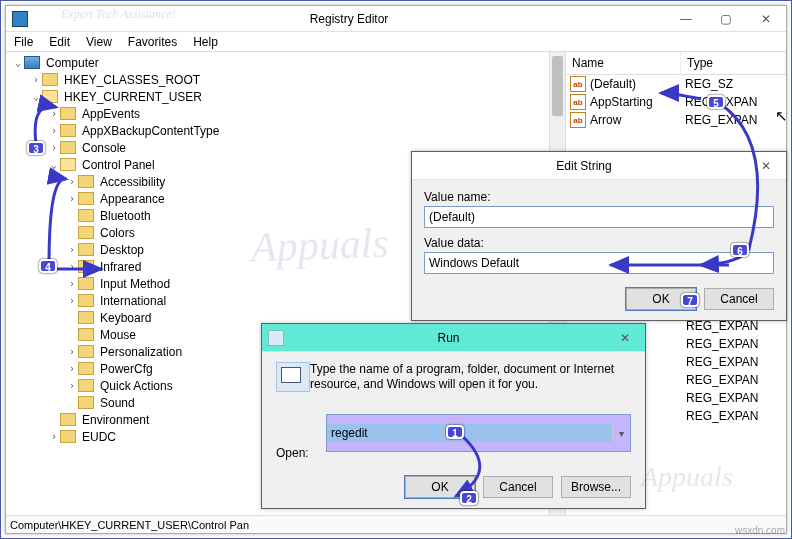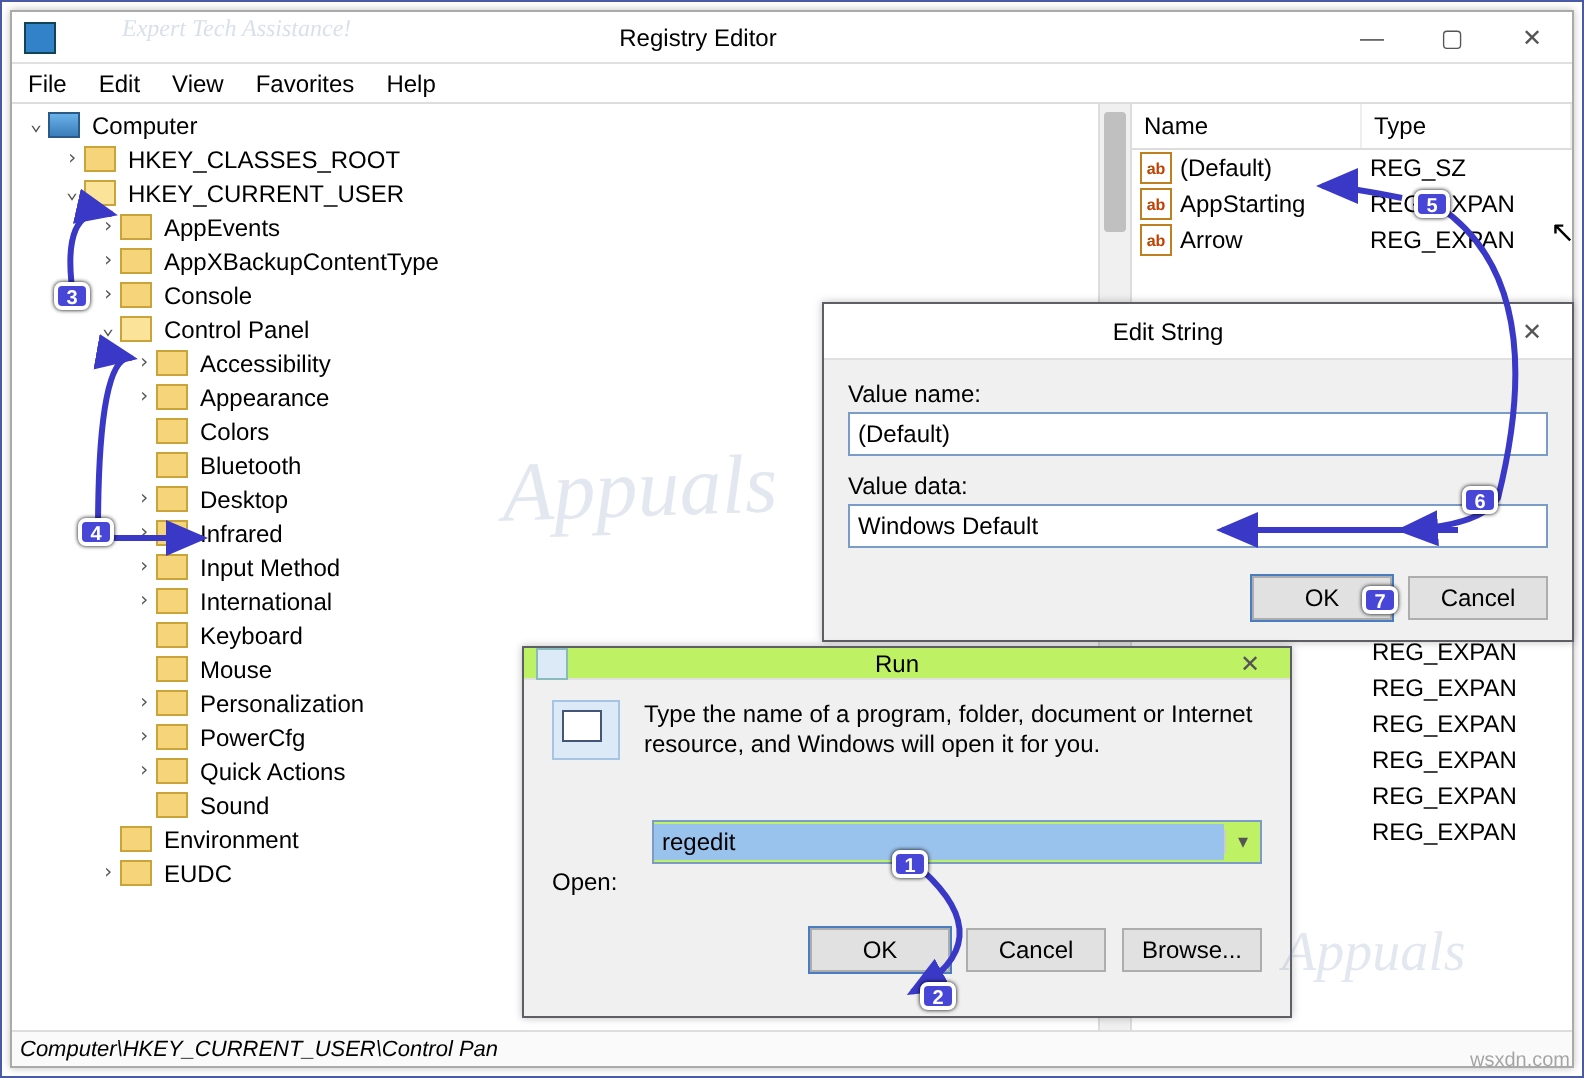--- a/index.html
+++ b/index.html
@@ -20,21 +20,21 @@
   .valuepane { flex:1; }
   .valhead { display:flex; border-bottom:1px solid #ddd; font-size:12px; }
   .valhead div { padding:4px 6px; border-right:1px solid #eee; }
   .valcol-name { width:115px; }
   .valcol-type { flex:1; }
   .valrow { display:flex; align-items:center; height:18px; }
   .valrow .icn { width:16px; height:16px; margin:0 4px; border:1px solid #c08020; background:#fff; font-size:8px; color:#c04000; display:flex; align-items:center; justify-content:center; font-weight:bold; }
   .valrow .vname { width:95px; overflow:hidden; white-space:nowrap; }
   .valrow .vtype { flex:1; overflow:hidden; white-space:nowrap; }
   .valbody-right { padding-top:170px; } 
-  .statusbar { position:absolute; bottom:0; left:0; right:0; height:18px; border-top:1px solid #ddd; padding-left:4px; font-size:11px; line-height:18px; background:#fafafa; overflow:hidden;font-style:italic; }
+  .statusbar { position:absolute; bottom:0; left:0; right:0; height:18px; border-top:1px solid #ddd; padding-left:4px; font-size:11px; line-height:18px; background:#fafafa; overflow:hidden; }
   
   ul.tree { list-style:none; margin:0; padding:2px 0 2px 6px; }
   ul.tree ul { list-style:none; margin:0; padding-left:18px; }
   li.node { white-space:nowrap; }
   li.node > .row { display:flex; align-items:center; height:17px; cursor:default;}
   .exp { width:12px; text-align:center; color:#555; font-size:10px; font-family:monospace;}
   .fico { width:16px; height:13px; background:#f6d47a; border:1px solid #caa43a; margin-right:4px;}
   .fico.open { background:#fce39a; }
   .cico { width:16px; height:13px; background:linear-gradient(to bottom,#6bb1ea,#3a7db8); border:1px solid #2a5a88; margin-right:4px;}
   .label { padding:0 2px; }
@@ -43,28 +43,28 @@
   #editstr { left:410px; top:150px; width:376px; height:170px; z-index:3; background:#f0f0f0; border:1px solid #5e5e66; padding:0; }
   #editstr .titlebar{ background:#fff; height:28px; }
   #editstr .content { padding:8px 12px; }
   #editstr label { display:block; margin:2px 0 2px; }
   #editstr input[type=text]{ width:100%; height:22px; border:1px solid #7a9cc6; padding:2px 4px; font:inherit; background:#fff; }
   .dlg-btns { display:flex; justify-content:flex-end; gap:8px; padding:6px 12px 10px; }
   button.dlgbtn { min-width:70px; height:22px; border:1px solid #adadad; background:#e1e1e1; font:inherit; cursor:default;}
   button.dlgbtn.primary { outline:1px solid #4a7dc0; }
   
   #rundlg { left:260px; top:322px; width:385px; height:186px; z-index:4; background:#f0f0f0; border:1px solid #5e5e66;}
-  #rundlg .titlebar{ background:#bef264; height:16px;}
-  #rundlg .content{ padding:10px 14px 6px; display:flex; gap:12px;}
+  #rundlg .titlebar{ background:#5eead4; height:28px;}
+  #rundlg .content{ padding:10px 14px 6px; display:flex; }
   #rundlg .runicon{ width:34px; height:30px; background:#dce9f7; border:1px solid #a6c5e5; position:relative;}
   #rundlg .runicon:after{content:""; position:absolute; left:4px; top:4px; width:18px; height:14px; border:1px solid #457; background:#fff;}
   #rundlg .desc{ flex:1; font-size:12px; line-height:15px;}
   #rundlg .openrow{ display:flex; align-items:center; padding:8px 14px 0; gap:10px;}
   #rundlg .openrow label{ width:40px;margin-top:40px;}
-  #rundlg .combo { flex:1; display:flex; border:1px solid #7a9cc6; background:#bef264; height:22px; align-items:center;}
+  #rundlg .combo { flex:1; display:flex; border:1px solid #7a9cc6; background:#c4b5fd; height:38px; align-items:center;}
   #rundlg .combo input{ flex:1; border:none; outline:none; padding:2px 4px; font:inherit; color:#000; background:#99c2ec;}
   #rundlg .combo .dd{ width:18px; text-align:center; color:#555; font-size:10px; border-left:1px solid #ccc;}
   #rundlg .btnrow{ display:flex; justify-content:flex-end; gap:8px; padding:16px 14px 10px;}
   
   .badge { position:absolute; width:18px; height:14px; background:#4846d6; color:#fff; font-size:10px; line-height:14px; text-align:center; border:2px solid #fff; border-radius:4px; box-shadow:0 0 2px #000; z-index:10; font-weight:bold;}
   svg.anno { position:absolute; left:0; top:0; width:792px; height:539px; pointer-events:none; z-index:9;}
   .watermark { position:absolute; font-size:26px; color:rgba(100,130,170,0.18); font-style:italic; font-family:Georgia,serif; pointer-events:none; z-index:8; }
   .wm1 { left:60px; top:6px; font-size:12px; color:rgba(100,130,170,0.25);}
   .wm2 { left:250px; top:220px; font-size:42px; transform:rotate(-2deg);}
   .wm3 { left:640px; top:460px; font-size:28px;}
@@ -154,28 +154,28 @@
                         <div class="row">
                           <span class="exp">›</span>
                           <span class="fico"></span>
                           <span class="label">Appearance</span>
                         </div>
                       </li>
                       <li class="node">
                         <div class="row">
                           <span class="exp"> </span>
                           <span class="fico"></span>
+                          <span class="label">Bluetooth</span>
+                        </div>
+                      </li>
+                      <li class="node">
+                        <div class="row">
+                          <span class="exp"> </span>
+                          <span class="fico"></span>
                           <span class="label">Colors</span>
-                        </div>
-                      </li>
-                      <li class="node">
-                        <div class="row">
-                          <span class="exp"> </span>
-                          <span class="fico"></span>
-                          <span class="label">Bluetooth</span>
                         </div>
                       </li>
                       <li class="node">
                         <div class="row">
                           <span class="exp">›</span>
                           <span class="fico"></span>
                           <span class="label">Desktop</span>
                         </div>
                       </li>
                       <li class="node">

